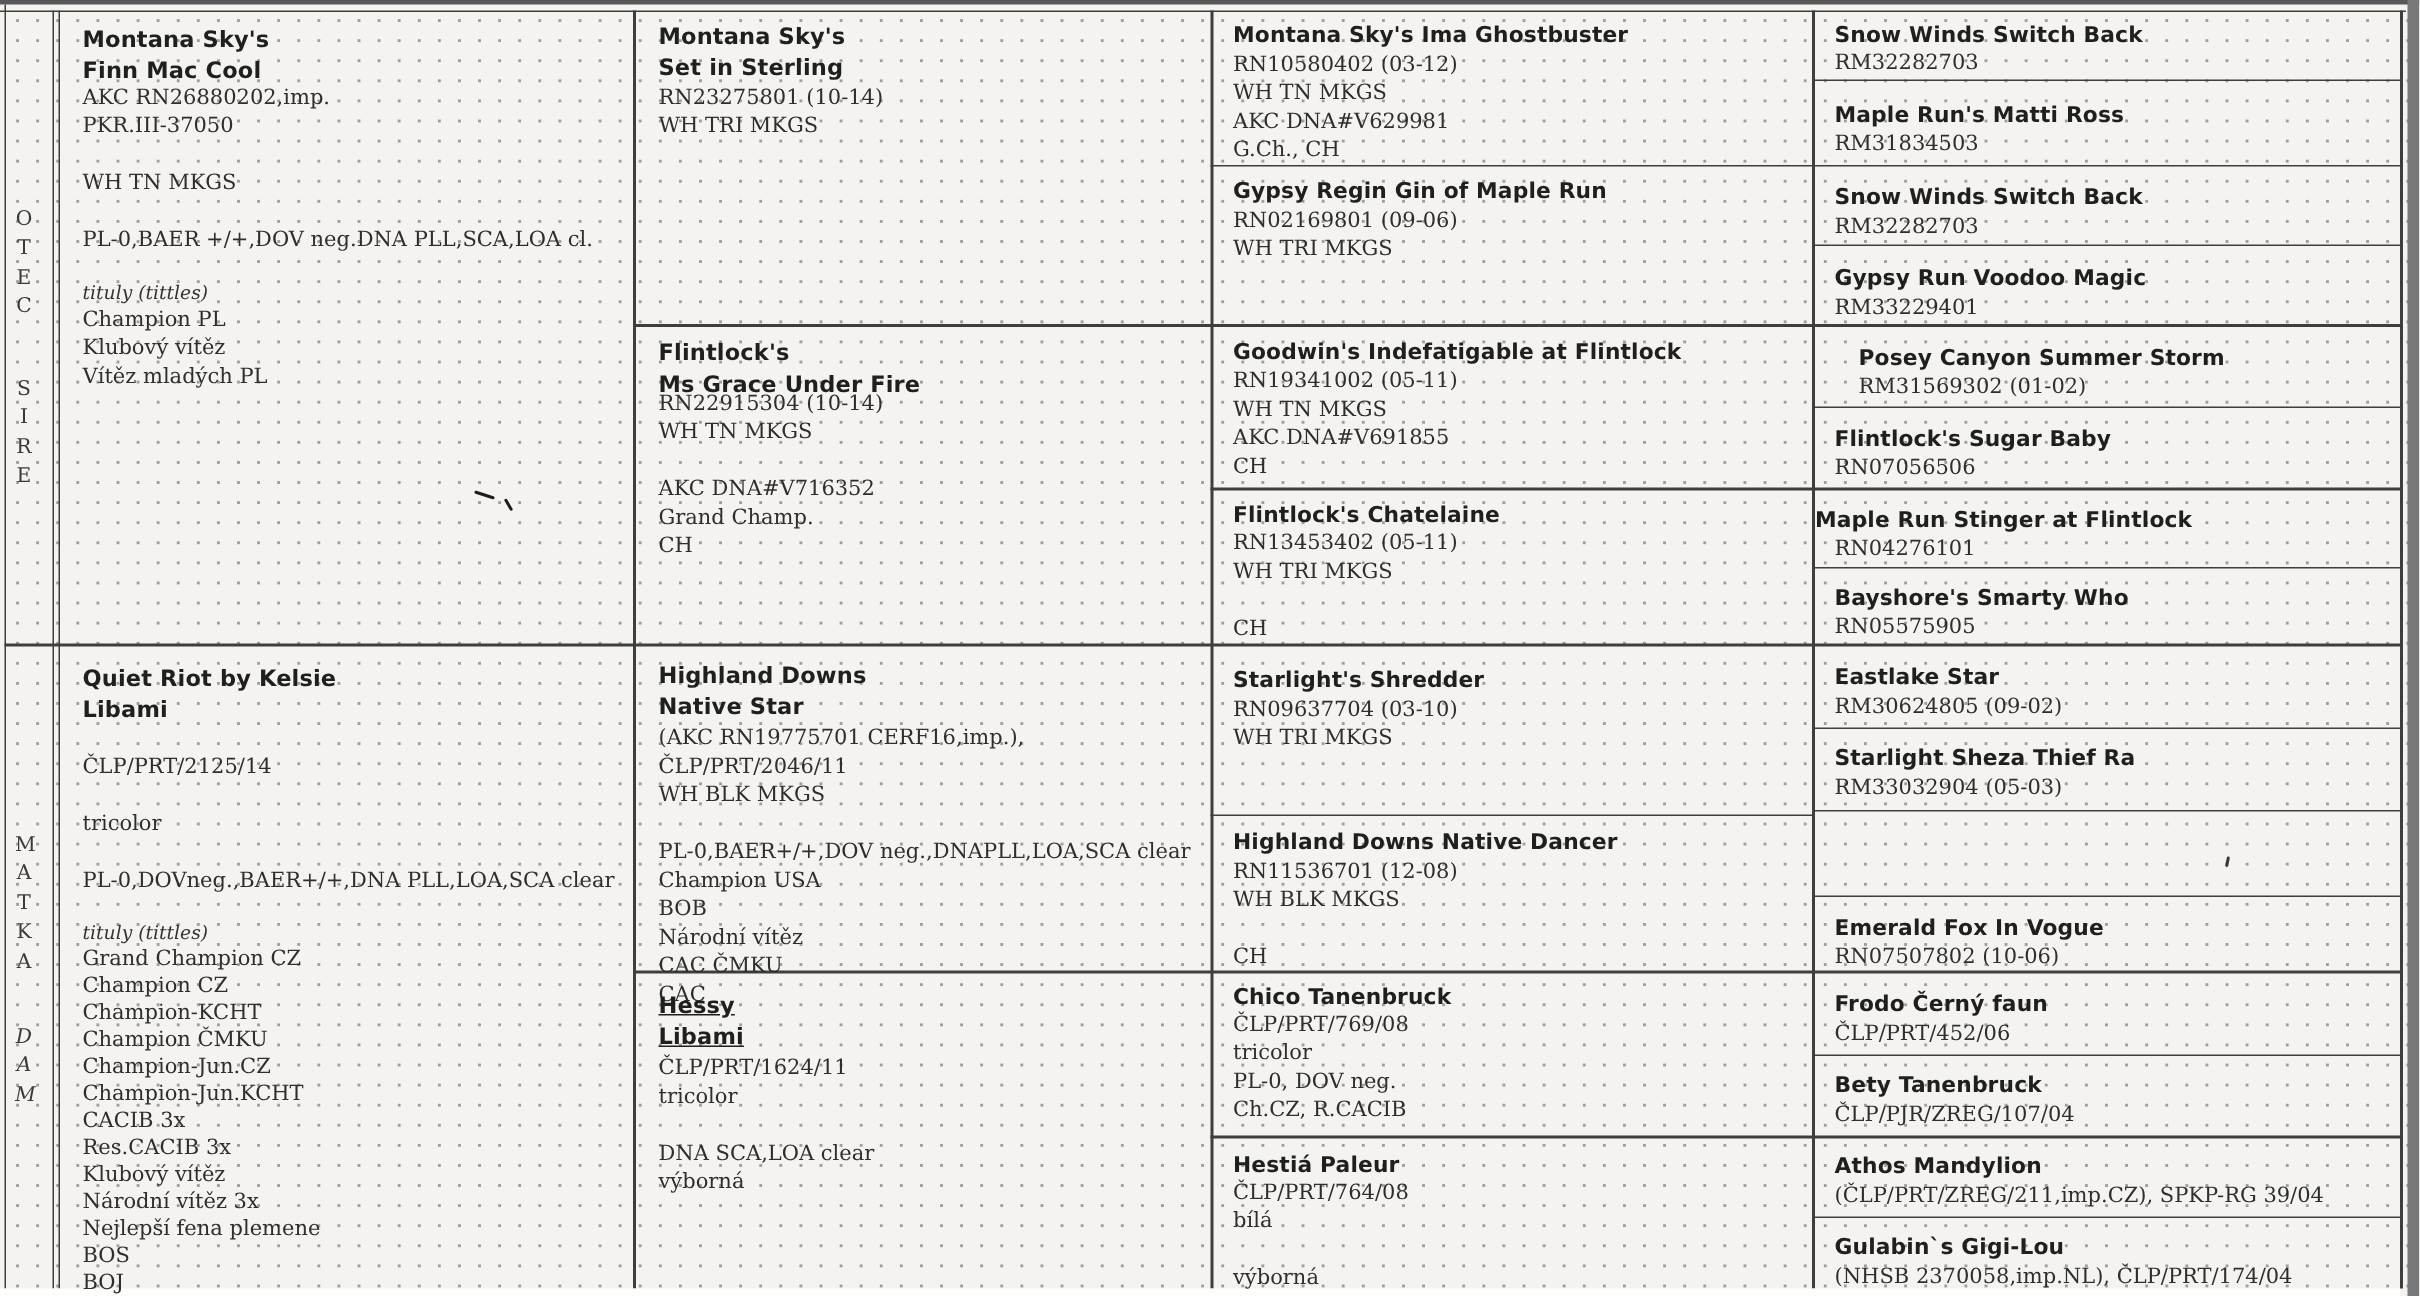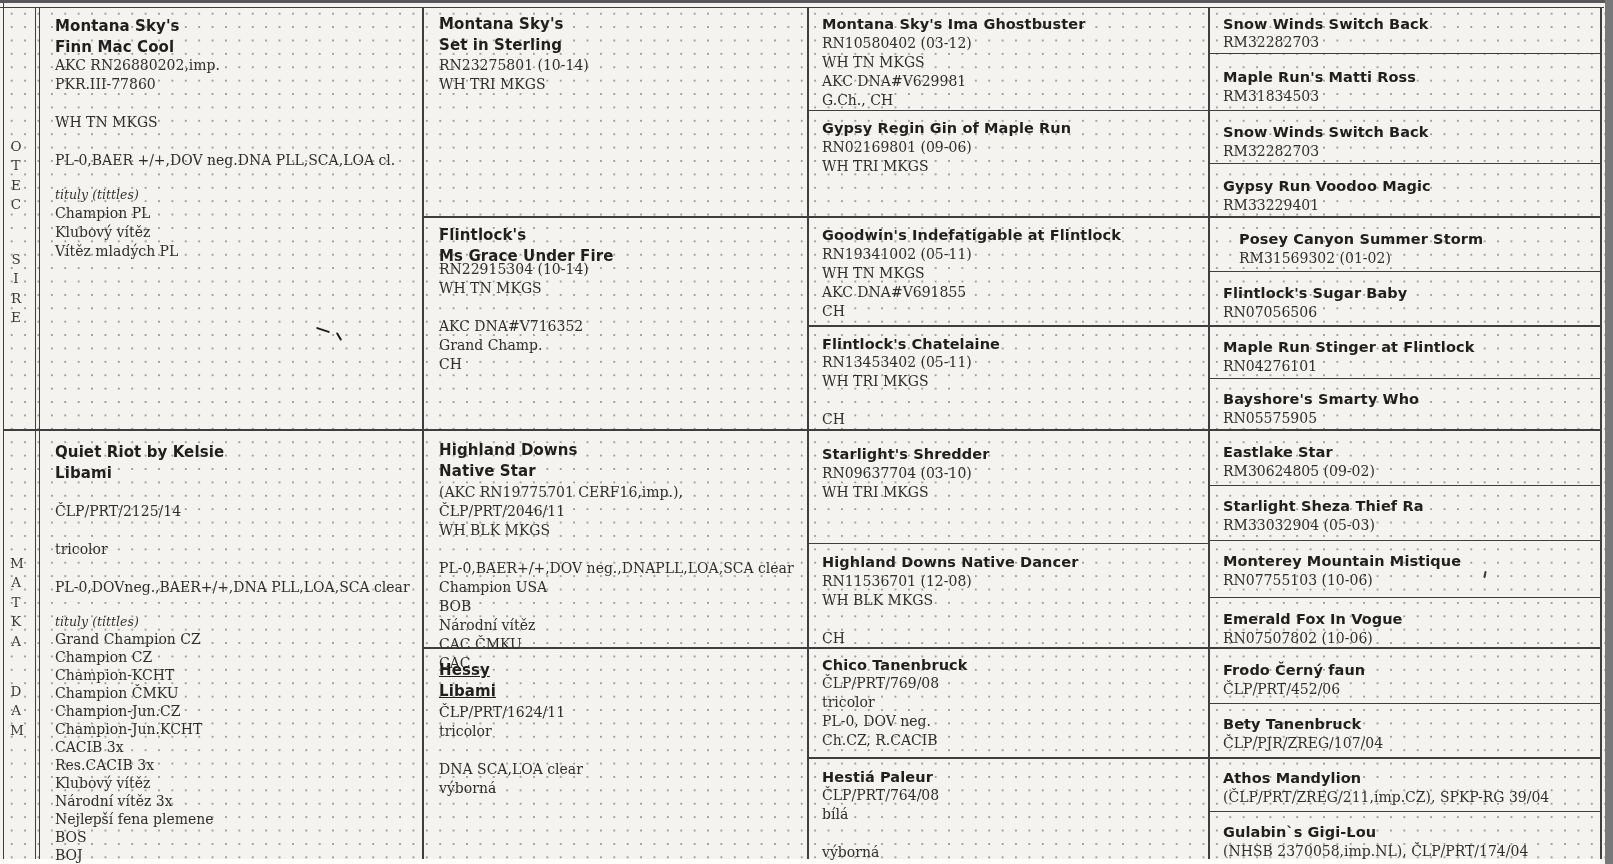--- a/index.html
+++ b/index.html
@@ -62,27 +62,27 @@
   <div class="line" style="left:1208px;top:378px;width:392px;height:1px;"></div>
   <div class="line" style="left:1208px;top:485px;width:392px;height:1px;"></div>
   <div class="line" style="left:1208px;top:540px;width:392px;height:1px;"></div>
   <div class="line" style="left:1208px;top:597px;width:392px;height:1px;"></div>
   <div class="line" style="left:1208px;top:703px;width:392px;height:1px;"></div>
   <div class="line" style="left:1208px;top:811px;width:392px;height:1px;"></div>
 
   <div class="vlabel" style="left:10px;top:137px;">OTEC</div>
   <div class="vlabel" style="left:10px;top:250px;">SIRE</div>
   <div class="vlabel" style="left:10px;top:554px;">MATKA</div>
-  <div class="vlabel" style="left:10px;top:682px;">DAM</div>
+  <div class="vlabel" style="left:10px;top:682px;font-style:italic;">DAM</div>
 
   <div class="cell" style="left:38px;top:8px;width:384px;height:421px;">
     <p class="bname" style="left:17px;top:8px;">Montana Sky's
 Finn Mac Cool</p>
     <p class="detail" style="left:17px;top:48px;">AKC RN26880202,imp.
-PKR.III-77860
+PKR.III-37050
 
 WH TN MKGS
 
 PL-0,BAER +/+,DOV neg.DNA PLL,SCA,LOA cl.</p>
     <p class="tituly" style="left:17px;top:179px;">tituly (tittles)</p>
     <p class="titles" style="left:17px;top:196px;">Champion PL
 Klubový vítěz
 Vítěz mladých PL</p>
   </div>
 
@@ -220,39 +220,35 @@
   </div>
   <div class="cell" style="left:1210px;top:217px;width:390px;height:54px;margin-left:16px;">
     <p class="bname sm" style="left:13px;top:12px;">Posey Canyon Summer Storm</p>
     <p class="detail reg4" style="left:13px;top:31px;">RM31569302 (01-02)</p>
   </div>
   <div class="cell" style="left:1210px;top:271px;width:390px;height:54px;">
     <p class="bname sm" style="left:13px;top:12px;">Flintlock's Sugar Baby</p>
     <p class="detail reg4" style="left:13px;top:31px;">RN07056506</p>
   </div>
   <div class="cell" style="left:1210px;top:327px;width:390px;height:51px;">
-    <p class="bname sm" style="left:13px;top:10px;">Maple Run Stinger at Flintlock</p>
+    <p class="bname sm" style="left:0;top:10px;">Maple Run Stinger at Flintlock</p>
     <p class="detail reg4" style="left:13px;top:29px;">RN04276101</p>
   </div>
   <div class="cell" style="left:1210px;top:378px;width:390px;height:51px;">
     <p class="bname sm" style="left:13px;top:11px;">Bayshore's Smarty Who</p>
     <p class="detail reg4" style="left:13px;top:30px;">RN05575905</p>
   </div>
   <div class="cell" style="left:1210px;top:430px;width:390px;height:55px;">
     <p class="bname sm" style="left:13px;top:12px;">Eastlake Star</p>
     <p class="detail reg4" style="left:13px;top:31px;">RM30624805 (09-02)</p>
   </div>
   <div class="cell" style="left:1210px;top:485px;width:390px;height:55px;">
     <p class="bname sm" style="left:13px;top:11px;">Starlight Sheza Thief Ra</p>
     <p class="detail reg4" style="left:13px;top:30px;">RM33032904 (05-03)</p>
   </div>
-  <div class="cell" style="left:1210px;top:540px;width:390px;height:57px;">
-    <p class="bname sm" style="left:13px;top:11px;">Monterey Mountain Mistique</p>
-    <p class="detail reg4" style="left:13px;top:30px;">RN07755103 (10-06)</p>
-  </div>
   <div class="cell" style="left:1210px;top:597px;width:390px;height:51px;">
     <p class="bname sm" style="left:13px;top:12px;">Emerald Fox In Vogue</p>
     <p class="detail reg4" style="left:13px;top:31px;">RN07507802 (10-06)</p>
   </div>
   <div class="cell" style="left:1210px;top:648px;width:390px;height:55px;">
     <p class="bname sm" style="left:13px;top:12px;">Frodo Černý faun</p>
     <p class="detail reg4" style="left:13px;top:31px;">ČLP/PRT/452/06</p>
   </div>
   <div class="cell" style="left:1210px;top:703px;width:390px;height:55px;">
     <p class="bname sm" style="left:13px;top:11px;">Bety Tanenbruck</p>

